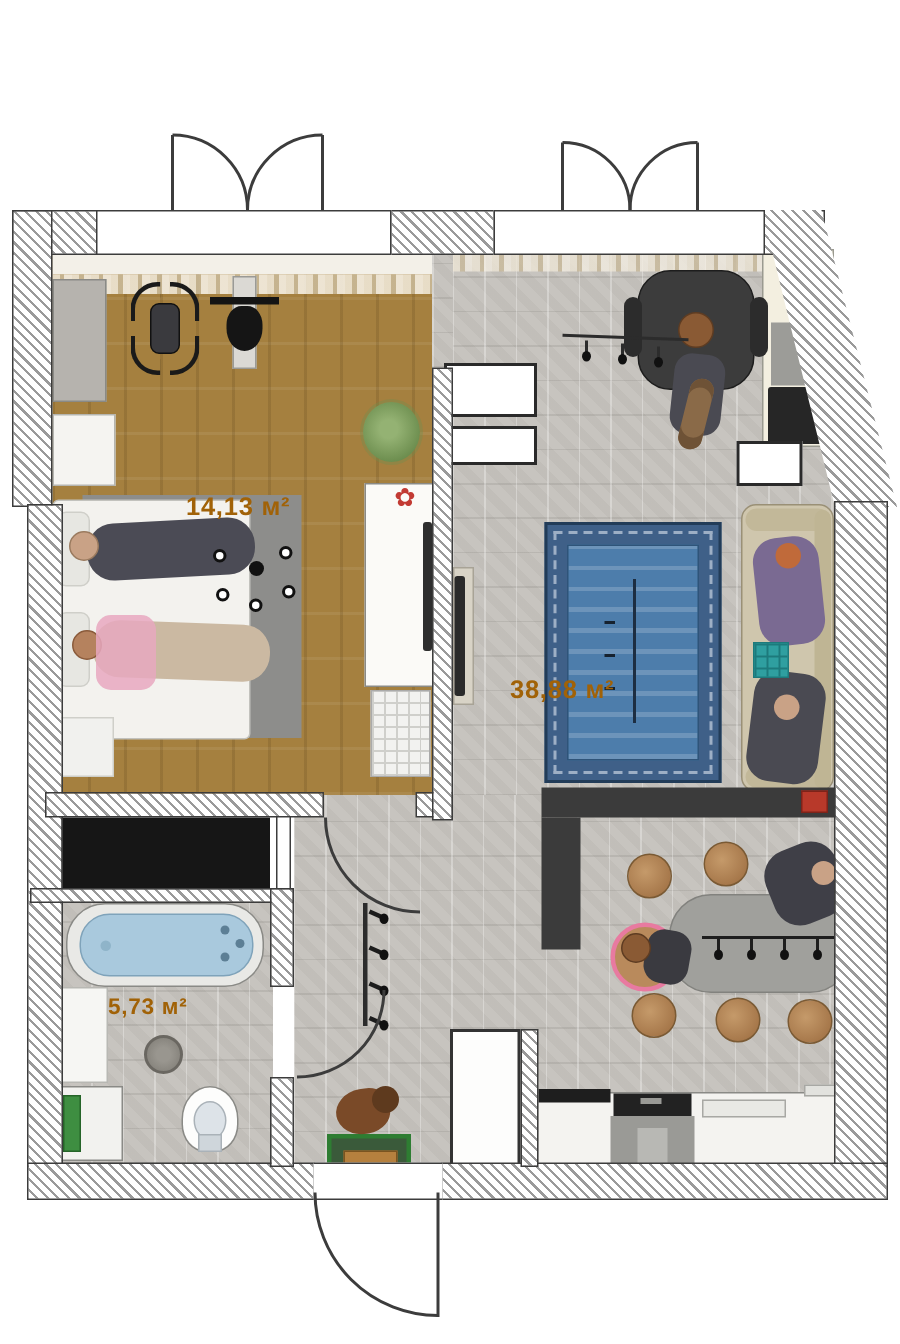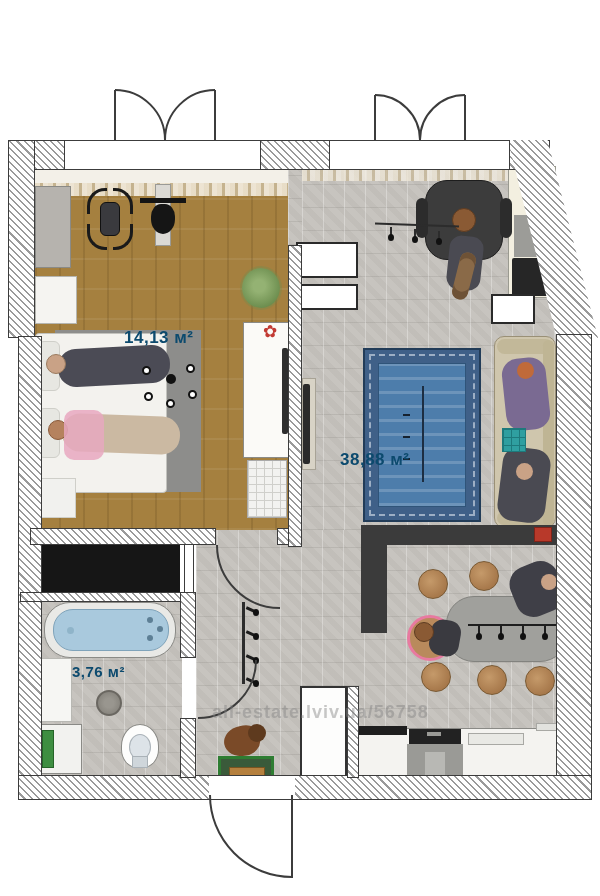--- a/index.html
+++ b/index.html
@@ -16,21 +16,21 @@
   .gap-h{position:absolute;box-sizing:border-box;background:#fff;
          border-top:1.6px solid #3c3c3c;border-bottom:1.6px solid #3c3c3c;}
   .floor-wood{background-color:#a5803f;
     background-image:repeating-linear-gradient(90deg,rgba(60,40,10,.14) 0 2px,transparent 2px 24px),
                      repeating-linear-gradient(0deg,rgba(255,255,255,.07) 0 2px,transparent 2px 30px);}
   .floor-stone{background-color:#c7c4bf;
     background-image:repeating-linear-gradient(90deg,rgba(255,255,255,.30) 0 1px,transparent 1px 21px),
                      repeating-linear-gradient(0deg,rgba(118,116,110,.18) 0 1px,transparent 1px 23px),
                      repeating-linear-gradient(45deg,rgba(158,154,148,.14) 0 6px,transparent 6px 12px);}
   .curtain{background:repeating-linear-gradient(90deg,#efe7d6 0 5px,#c9b998 5px 8px,#f5efe3 8px 13px);}
-  .label{position:absolute;color:#0c4a6e;font-weight:600;letter-spacing:.5px;white-space:nowrap;}
+  .label{position:absolute;color:#a16207;font-weight:600;letter-spacing:.5px;white-space:nowrap;}
   .dot{border-radius:50%;}
   .figure{border-radius:14px;}
   svg.overlay{position:absolute;left:0;top:0;pointer-events:none;}
 </style>
 </head>
 <body>
 
 <div id="canvas">
 
   <div class="abs floor-wood" style="left:35px;top:170px;width:253px;height:360px;"></div>
@@ -200,21 +200,21 @@
   <div class="abs figure" style="left:224px;top:726px;width:36px;height:30px;background:#7a4a28;border-radius:50% 40% 45% 50%;transform:rotate(-10deg);"></div>
   <div class="abs dot" style="left:248px;top:724px;width:18px;height:18px;background:#5e3a1e;"></div>
 
   <div class="abs" style="left:44px;top:602px;width:132px;height:56px;background:#e9e9e6;border:1.5px solid #8a8a86;border-radius:26px;">
     <div class="abs" style="left:8px;top:6px;width:116px;height:42px;background:#a9c9dd;border:1px solid #7fa3ba;border-radius:20px;"></div>
     <div class="abs dot" style="left:102px;top:14px;width:6px;height:6px;background:#5d7f95;"></div>
     <div class="abs dot" style="left:102px;top:32px;width:6px;height:6px;background:#5d7f95;"></div>
     <div class="abs dot" style="left:112px;top:23px;width:6px;height:6px;background:#5d7f95;"></div>
     <div class="abs dot" style="left:22px;top:24px;width:7px;height:7px;background:#8fb4c9;"></div>
   </div>
-  <div class="label" style="left:72px;top:663px;font-size:15px;">3,76 м²</div>
+  <div class="label" style="left:72px;top:663px;font-size:15px;">5,73 м²</div>
   <div class="abs" style="left:40px;top:658px;width:32px;height:64px;background:#f6f6f3;border:1px solid #b8b8b3;"></div>
   <div class="abs dot" style="left:96px;top:690px;width:26px;height:26px;background:radial-gradient(circle,#99968f 30%,#7d7a73 100%);border:2px solid #6a6761;"></div>
   <div class="abs" style="left:38px;top:724px;width:44px;height:50px;background:#f2f2ef;border:1.5px solid #8a8a86;">
     <div class="abs" style="left:3px;top:5px;width:12px;height:38px;background:#3e8e41;border:1px solid #256428;"></div>
   </div>
   <div class="abs" style="left:118px;top:724px;width:44px;height:50px;">
     <div class="abs" style="left:3px;top:0;width:38px;height:44px;background:#fdfdfc;border:1.5px solid #8a8a86;border-radius:50% 50% 42% 42%;"></div>
     <div class="abs" style="left:11px;top:10px;width:22px;height:26px;background:#dde3e8;border:1px solid #aab2b8;border-radius:50%;"></div>
     <div class="abs" style="left:14px;top:32px;width:16px;height:12px;background:#cfd6db;border:1px solid #aab2b8;"></div>
   </div>
@@ -260,15 +260,14 @@
 
       <path d="M198,718 A58,58 0 0 0 256,660"></path>
 
       <g>
         <line x1="292" y1="795" x2="292" y2="878"></line>
         <path d="M210,795 A82,82 0 0 0 292,877"></path>
       </g>
     </g>
   </svg>
 
-  <div class="abs" style="left:212px;top:702px;font-size:18px;font-weight:700;color:rgba(130,130,130,.45);letter-spacing:1px;white-space:nowrap;">all-estate.lviv.ua/56758</div>
 
 </div>
 
 </body></html>

